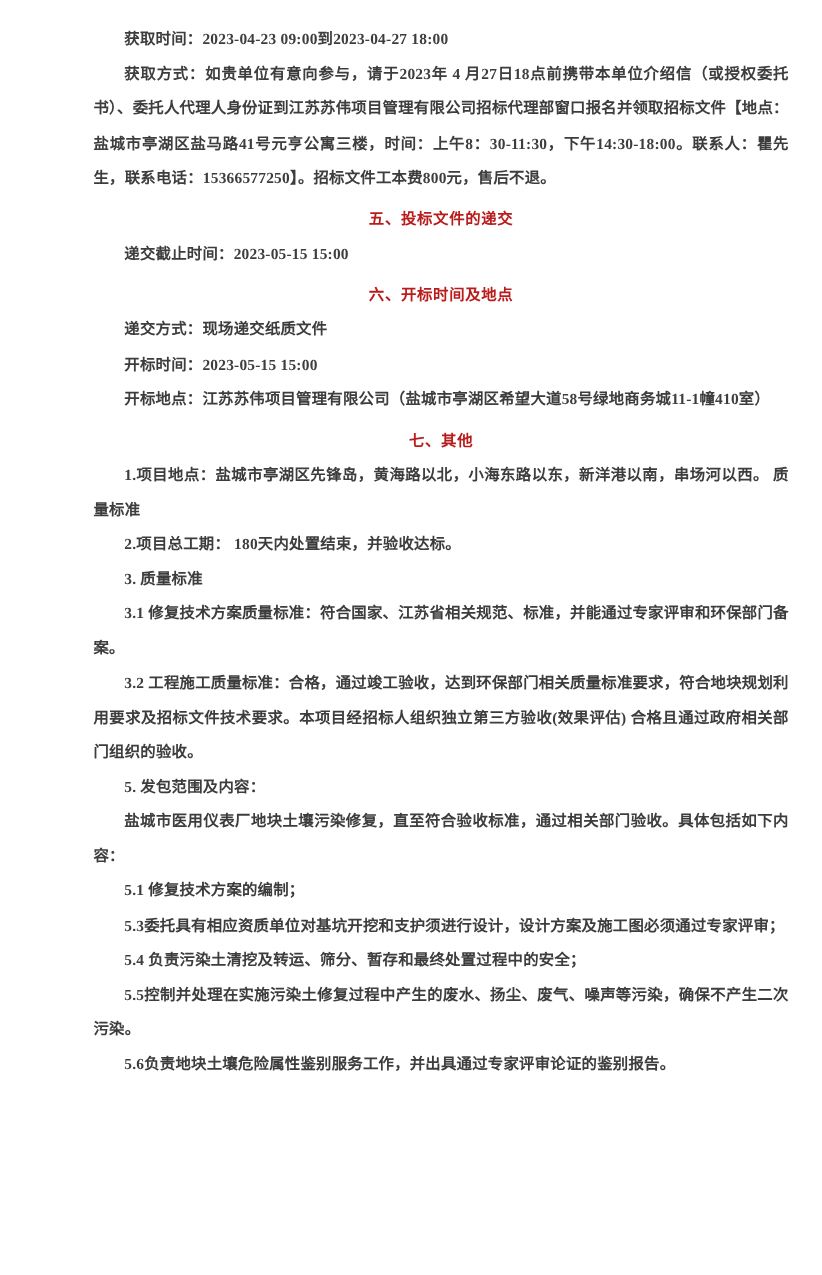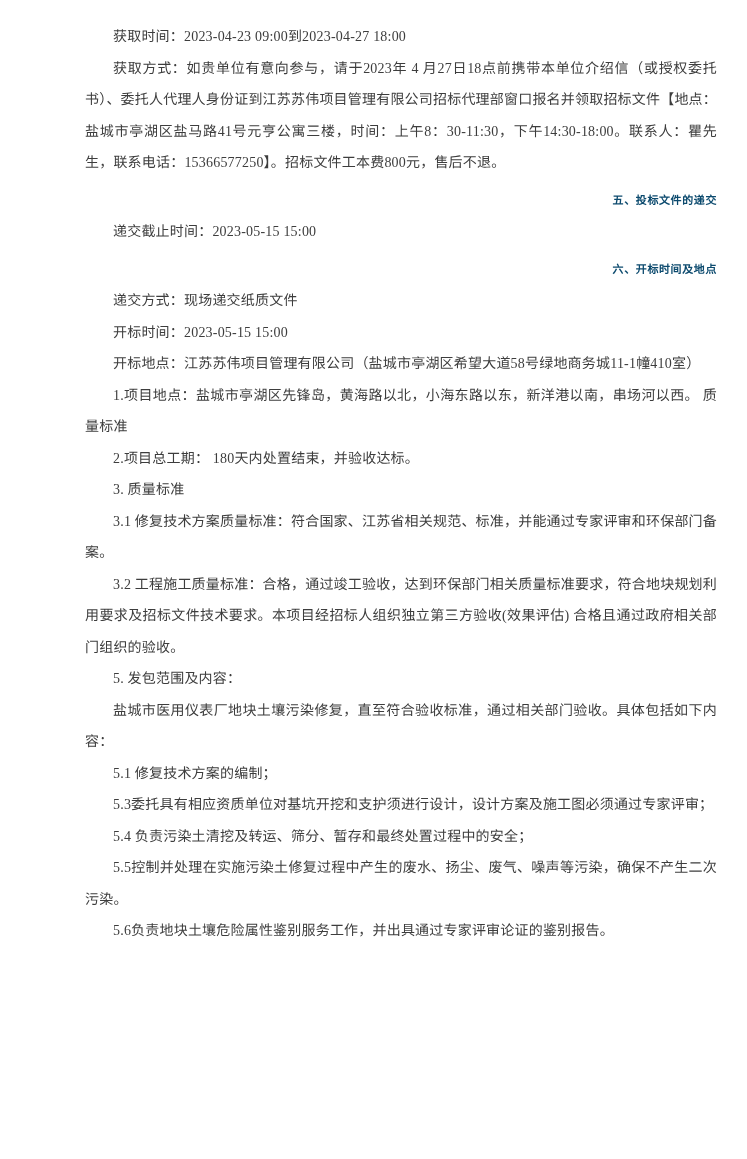--- a/index.html
+++ b/index.html
@@ -22,44 +22,46 @@
   }
   .para {
     margin: 0;
     font-size: 14px;
     line-height: 31.5px;
     color: #3d3d3d;
     text-indent: 2em;
     text-align: justify;
     letter-spacing: 0.2px;
     word-break: break-all;
+    font-weight: bold;
   }
   .heading {
     margin: 6px 0 0 0;
-    font-size: 11px;
+    font-size: 14px;
     line-height: 31.5px;
     font-weight: 700;
-    color: #0c4a6e;
+    color: #b91c1c;
     text-indent: 0;
-    text-align: right;
+    text-align: center;
     letter-spacing: 0.6px;
   }
 </style>
 </head>
 <body>
 
 <div class="page">
   <p class="para">获取时间：2023-04-23 09:00到2023-04-27 18:00</p>
   <p class="para">获取方式：如贵单位有意向参与，请于2023年 4 月27日18点前携带本单位介绍信（或授权委托书）、委托人代理人身份证到江苏苏伟项目管理有限公司招标代理部窗口报名并领取招标文件【地点：盐城市亭湖区盐马路41号元亨公寓三楼，时间：上午8：30-11:30，下午14:30-18:00。联系人：瞿先生，联系电话：15366577250】。招标文件工本费800元，售后不退。</p>
   <p class="para heading">五、投标文件的递交</p>
   <p class="para">递交截止时间：2023-05-15 15:00</p>
   <p class="para heading">六、开标时间及地点</p>
   <p class="para">递交方式：现场递交纸质文件</p>
   <p class="para">开标时间：2023-05-15 15:00</p>
   <p class="para">开标地点：江苏苏伟项目管理有限公司（盐城市亭湖区希望大道58号绿地商务城11-1幢410室）</p>
+  <p class="para heading">七、其他</p>
   <p class="para">1.项目地点：盐城市亭湖区先锋岛，黄海路以北，小海东路以东，新洋港以南，串场河以西。 质量标准</p>
   <p class="para">2.项目总工期： 180天内处置结束，并验收达标。</p>
   <p class="para">3. 质量标准</p>
   <p class="para">3.1 修复技术方案质量标准：符合国家、江苏省相关规范、标准，并能通过专家评审和环保部门备案。</p>
   <p class="para">3.2 工程施工质量标准：合格，通过竣工验收，达到环保部门相关质量标准要求，符合地块规划利用要求及招标文件技术要求。本项目经招标人组织独立第三方验收(效果评估) 合格且通过政府相关部门组织的验收。</p>
   <p class="para">5. 发包范围及内容：</p>
   <p class="para">盐城市医用仪表厂地块土壤污染修复，直至符合验收标准，通过相关部门验收。具体包括如下内容：</p>
   <p class="para">5.1 修复技术方案的编制；</p>
   <p class="para">5.3委托具有相应资质单位对基坑开挖和支护须进行设计，设计方案及施工图必须通过专家评审；</p>
   <p class="para">5.4 负责污染土清挖及转运、筛分、暂存和最终处置过程中的安全；</p>

